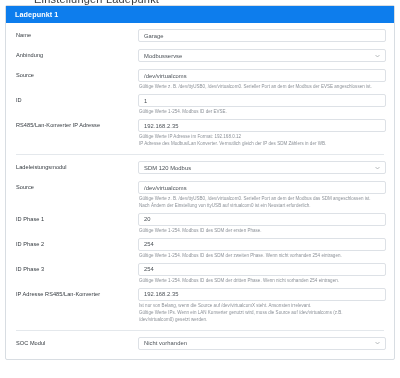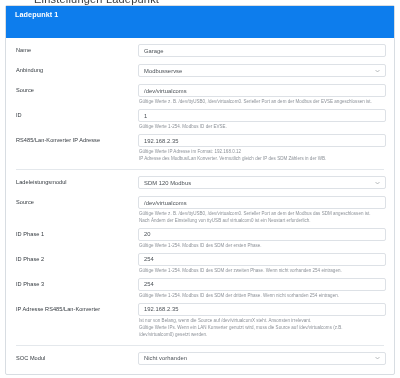--- a/index.html
+++ b/index.html
@@ -43,21 +43,21 @@
     background: #ffffff;
     border: 1px solid #d8dde2;
     border-radius: 2px;
     box-sizing: border-box;
   }
   .card-header {
     background: #0d7ded;
     color: #ffffff;
     font-size: 7.2px;
     font-weight: bold;
-    padding: 5px 8px 20px 9px;
+    padding: 5px 8px 5px 9px;
     letter-spacing: .1px;
     line-height: 1;
   }
   .card-body {
     padding: 0;
   }
   .form-row {
     display: flex;
     align-items: flex-start;
     padding: 0;

